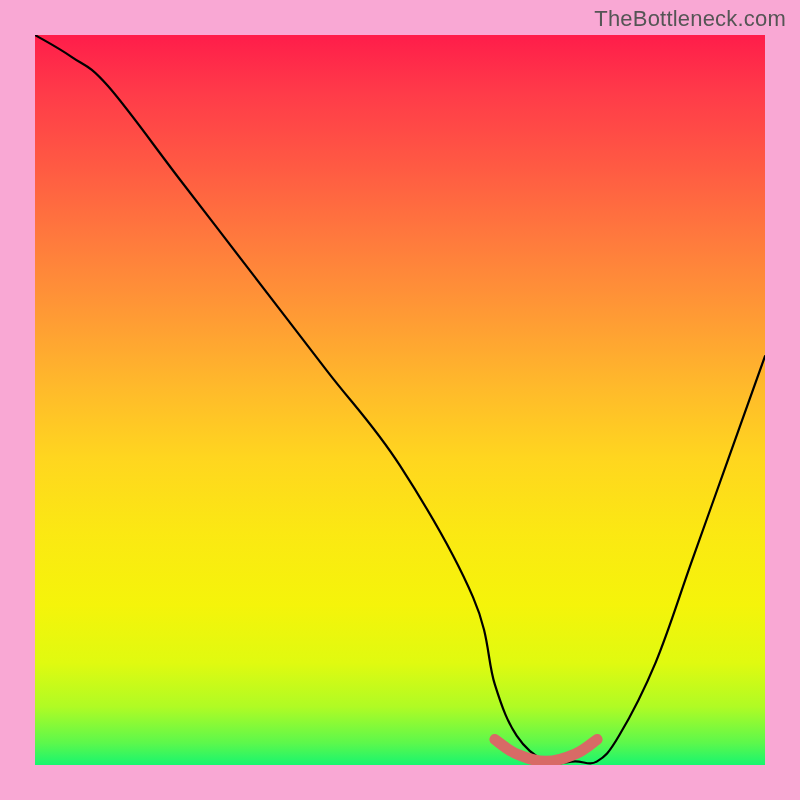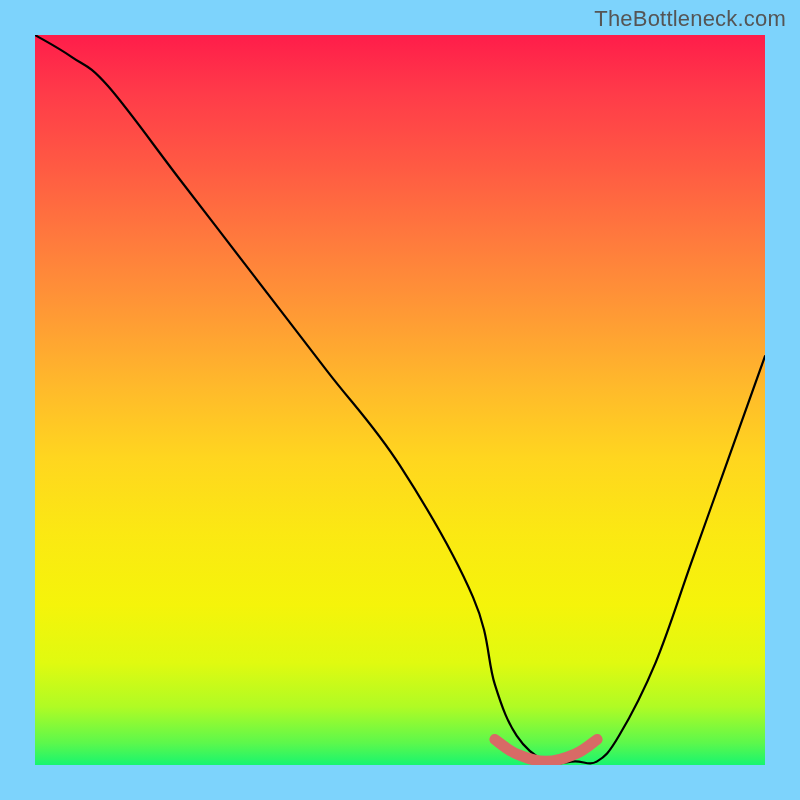--- a/index.html
+++ b/index.html
@@ -10,21 +10,21 @@
     background: #000;
     overflow: hidden;
     font-family: Arial, Helvetica, sans-serif;
   }
   .frame {
     position: absolute;
     left: 0;
     top: 0;
     width: 800px;
     height: 800px;
-    background: #7dd3fc;
+    background: #f9a8d4;
   }
   .plot-area {
     position: absolute;
     left: 35px;
     top: 35px;
     width: 730px;
     height: 730px;
     overflow: hidden;
   }
   .gradient {

